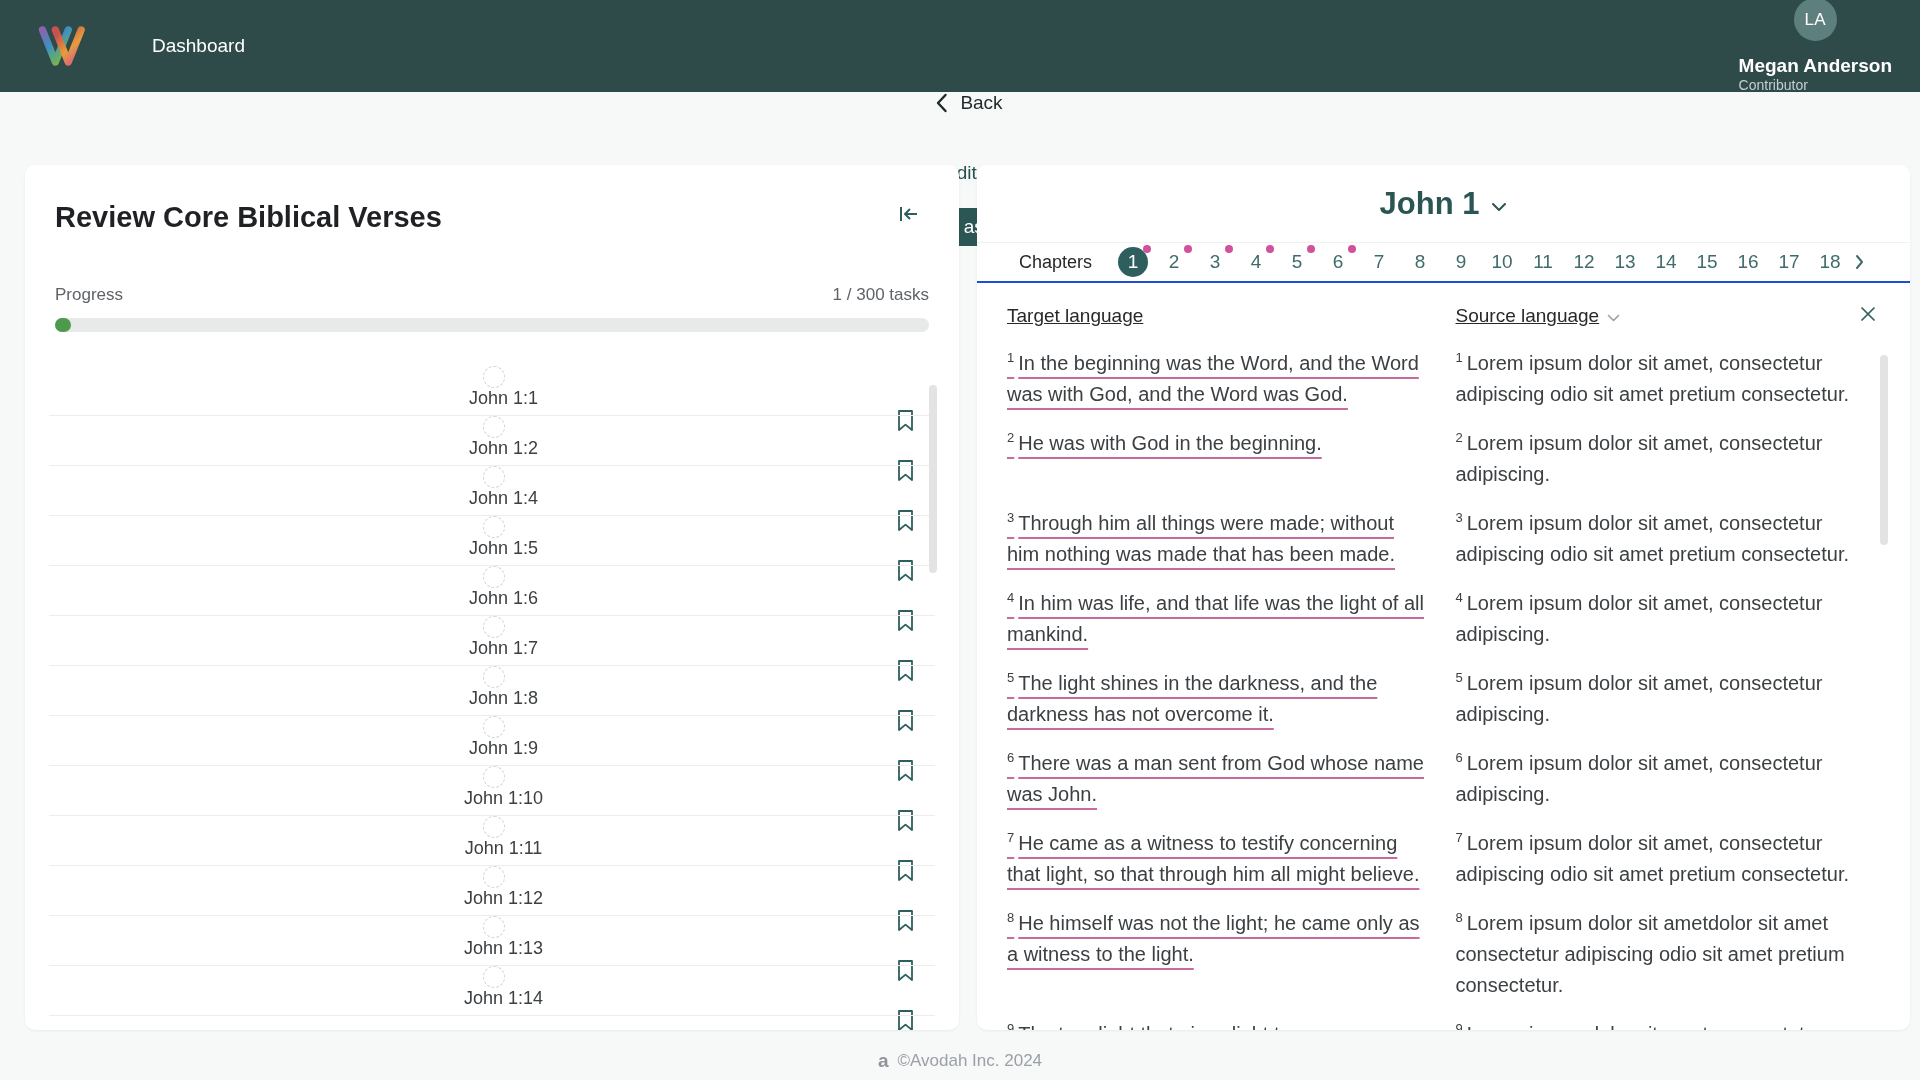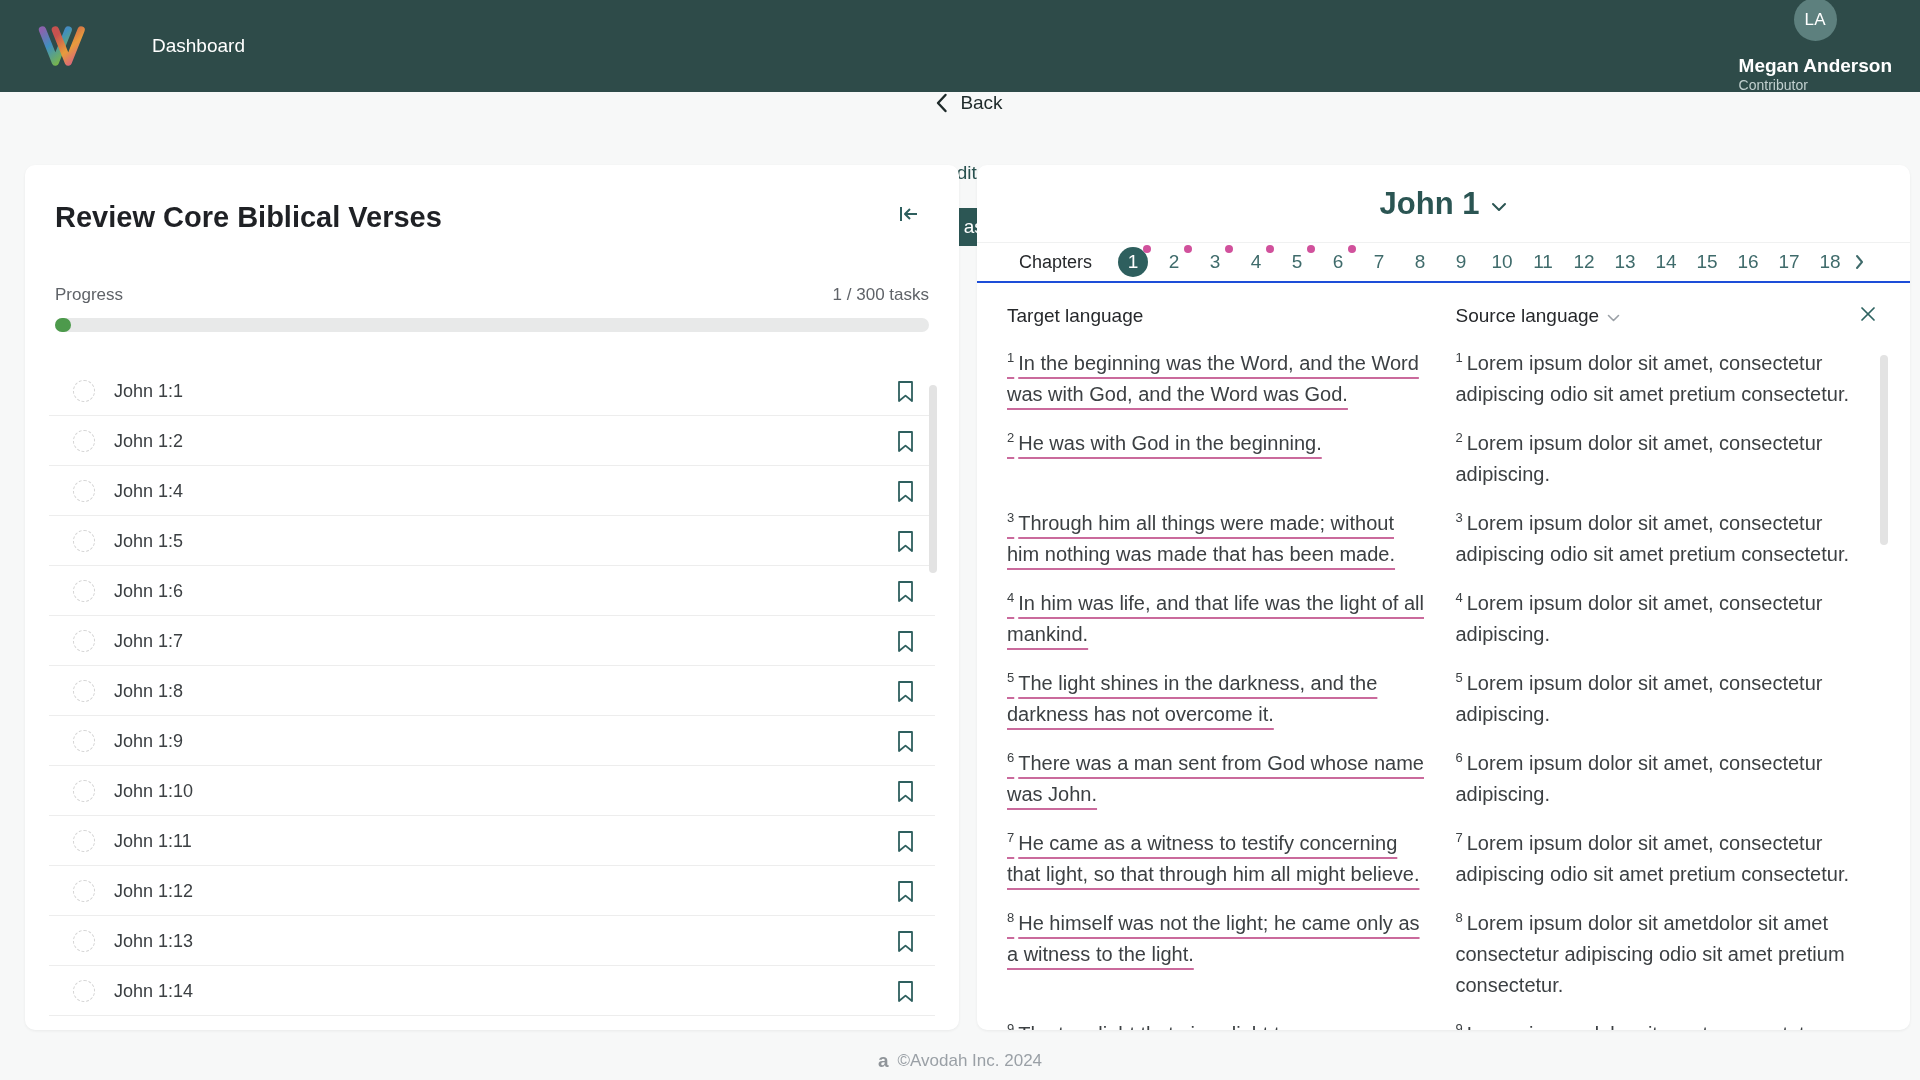--- a/index.html
+++ b/index.html
@@ -34,21 +34,21 @@
 
   
   .task-head { padding:34px 30px 0; position:relative; }
   .task-title { font-size:29px; line-height:36px; font-weight:700; color:#1f2125; }
   .collapse-btn { position:absolute; right:38px; top:38px; cursor:pointer; }
   .progress-row { margin-top:50px; display:flex; justify-content:space-between; align-items:center;
                   color:#5f6368; font-size:17px; height:20px; }
   .progress-track { margin-top:13px; height:14px; background:#e8e9e9; border-radius:7px; position:relative; }
   .progress-fill { position:absolute; left:0; top:0; height:14px; width:16px; background:#4d9a4c; border-radius:7px; }
   .task-list { margin-top:34px; }
-  .task-row { height:50px; display:flex; align-items:center; padding:0 44px 0 48px; position:relative; cursor:pointer; }
+  .task-row { height:50px; display:flex; align-items:center; padding:0 44px 0 48px; position:relative; cursor:pointer;flex-direction:column; }
   .task-row::after { content:""; position:absolute; left:24px; right:24px; bottom:0; border-bottom:1px solid #ededed; }
   .task-check { width:22px; height:22px; border:1.5px dashed #d4d4d4; border-radius:50%; flex:0 0 auto; cursor:pointer; }
   .task-label { margin-left:19px; font-size:18px; color:#3c4043; }
   .task-bookmark { margin-left:auto; cursor:pointer; display:flex; }
   .scroll-thumb { position:absolute; width:8px; border-radius:4px; background:#e3e3e3; cursor:pointer; }
   .task-panel .scroll-thumb { right:22px; top:220px; height:188px; }
   .reader-panel .scroll-thumb { right:22px; top:190px; height:190px; }
 
   
   .reader-title-row { height:78px; display:flex; align-items:center; justify-content:center; gap:12px;
@@ -59,21 +59,21 @@
   .chapter-strip { display:flex; align-items:center; gap:11px; }
   .chapter { width:30px; height:30px; display:flex; align-items:center; justify-content:center;
              position:relative; font-size:19px; font-weight:500; color:#3f6b6b; cursor:pointer; }
   .chapter.selected { background:#2e5f5e; color:#fff; border-radius:50%; }
   .chapter .dot { display:none; position:absolute; top:-2px; right:-3px; width:8px; height:8px;
                   border-radius:50%; background:#d1519c; }
   .chapter.has-dot .dot { display:block; }
   .chapter-next { margin-left:10px; display:flex; cursor:pointer; }
 
   .cols-header { display:grid; grid-template-columns:1fr 1fr; column-gap:24px; margin:22px 30px 0; position:relative; }
-  .col-header { font-size:19px; font-weight:500; color:#26282b; display:flex; align-items:center; gap:8px; }
+  .col-header { font-size:19px; font-weight:500; color:#26282b; display:flex; align-items:center; gap:8px;text-decoration:underline; }
   .close-btn { position:absolute; right:2px; top:-1px; cursor:pointer; display:flex; }
 
   .verses { margin:21px 30px 8px; }
   .verse-row { display:grid; grid-template-columns:1fr 1fr; column-gap:24px; margin-bottom:18px; }
   .verse { font-size:20px; line-height:31px; color:#3c4043; }
   .verse sup { font-size:13px; line-height:0; vertical-align:8px; margin-right:4px; }
   .verse.underlined { text-decoration:underline; text-decoration-color:#ca6a9c;
                       text-decoration-thickness:1.5px; text-underline-offset:7px; }
   .verse.target { cursor:pointer; }
 

